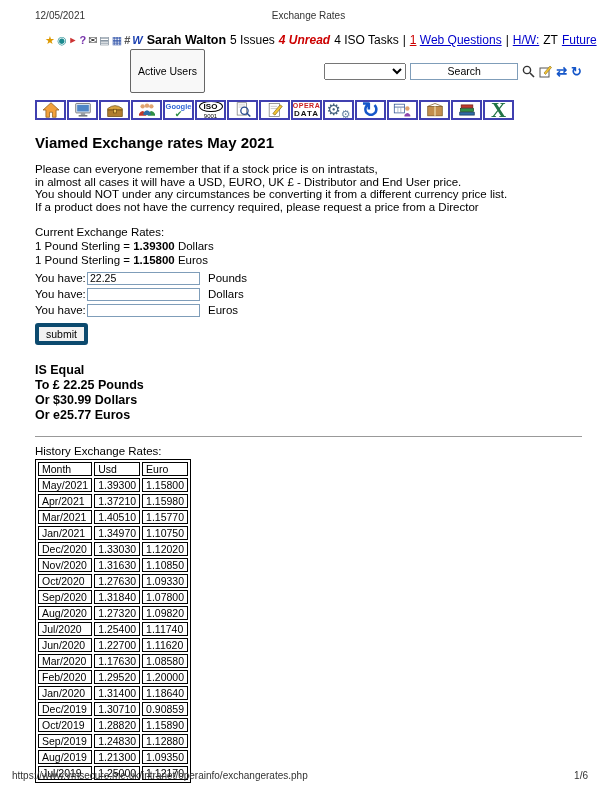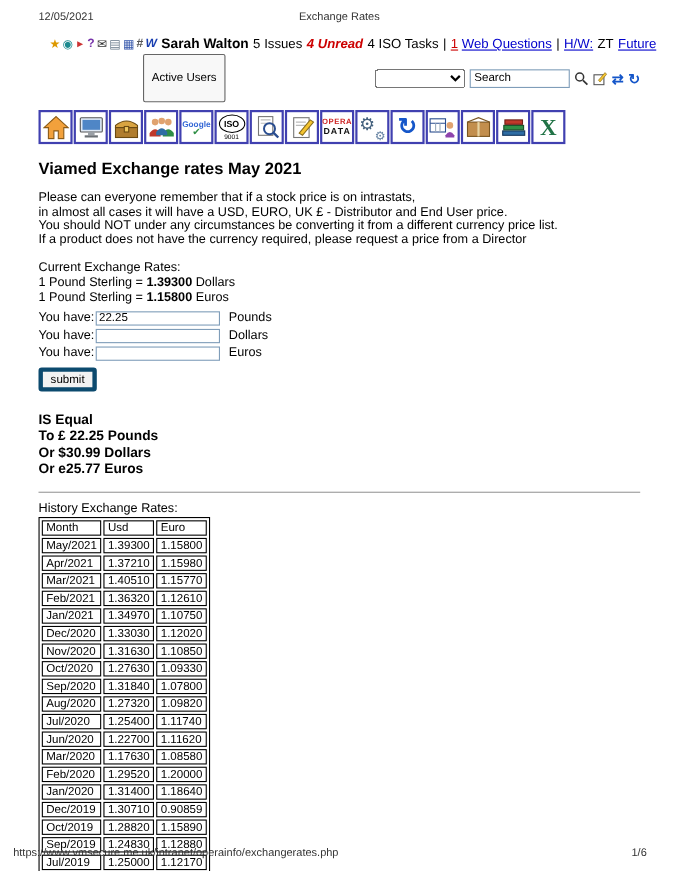--- a/index.html
+++ b/index.html
@@ -28,27 +28,27 @@
   .unread { color:#cc0000; font-style:italic; font-weight:bold; }
   .lnk { color:#0000cc; text-decoration:underline; cursor:pointer; }
   .count-red { color:#cc0000; text-decoration:underline; }
 
   
   .header-line2 { margin-top:2px; display:flex; align-items:center; }
   .active-users-btn { margin-left:95px; border:1px solid #666; background:#f8f8f8;
                       font-size:10.5px; padding:15px 7px; border-radius:2px; cursor:pointer; }
   .right-controls { margin-left:auto; display:flex; align-items:center; gap:4px; }
   .quick-select { width:82px; height:17px; font-size:10px; }
-  .search-input { width:91px; height:17px; font-size:10.5px; border:1px solid #7f9db9; padding:0 3px; }
+  .search-input { width:108px; height:17px; font-size:10.5px; border:1px solid #7f9db9; padding:0 3px;text-align:center; }
   .sync-glyph { color:#1556c9; font-weight:bold; font-size:13px; }
   .refresh-glyph-sm { color:#1556c9; font-weight:bold; font-size:13px; }
 
   
   .toolbar { margin-top:7px; display:flex; gap:1px; }
-  .tool { width:31px; height:31px; border:2px solid #4040b0; background:#fff;
+  .tool { width:31px; height:20px; border:2px solid #4040b0; background:#fff;
           display:flex; flex-direction:column; align-items:center; justify-content:center;
           cursor:pointer; overflow:hidden; }
   .g-word { color:#3367d6; font-size:7.5px; font-weight:bold; }
   .g-check { color:#2f8f46; font-size:9px; line-height:7px; }
   .iso-badge { border:1.5px solid #000; border-radius:50%; width:24px; height:17px;
                display:flex; align-items:center; justify-content:center;
                font-size:8px; font-weight:bold; }
   .iso-sub { font-size:6px; margin-top:1px; }
   .opera-top { color:#cc2222; font-size:7px; font-weight:bold; letter-spacing:0.5px; }
   .opera-bot { color:#111; font-size:8px; font-weight:bold; letter-spacing:1px; }
@@ -299,25 +299,20 @@
             <td>Apr/2021</td>
             <td>1.37210</td>
             <td>1.15980</td>
           </tr>
           <tr>
             <td>Mar/2021</td>
             <td>1.40510</td>
             <td>1.15770</td>
           </tr>
           <tr>
-            <td>Feb/2021</td>
-            <td>1.36320</td>
-            <td>1.12610</td>
-          </tr>
-          <tr>
             <td>Jan/2021</td>
             <td>1.34970</td>
             <td>1.10750</td>
           </tr>
           <tr>
             <td>Dec/2020</td>
             <td>1.33030</td>
             <td>1.12020</td>
           </tr>
           <tr>
@@ -374,20 +369,25 @@
             <td>Oct/2019</td>
             <td>1.28820</td>
             <td>1.15890</td>
           </tr>
           <tr>
             <td>Sep/2019</td>
             <td>1.24830</td>
             <td>1.12880</td>
           </tr>
           <tr>
+            <td>Aug/2019</td>
+            <td>1.21300</td>
+            <td>1.09350</td>
+          </tr>
+          <tr>
             <td>Jul/2019</td>
             <td>1.25000</td>
             <td>1.12170</td>
           </tr>
         </tbody>
     </table>
   </div>
 
   <div class="print-footer">
     <span>https://www.vmsecure.me.uk/intranet/operainfo/exchangerates.php</span>

